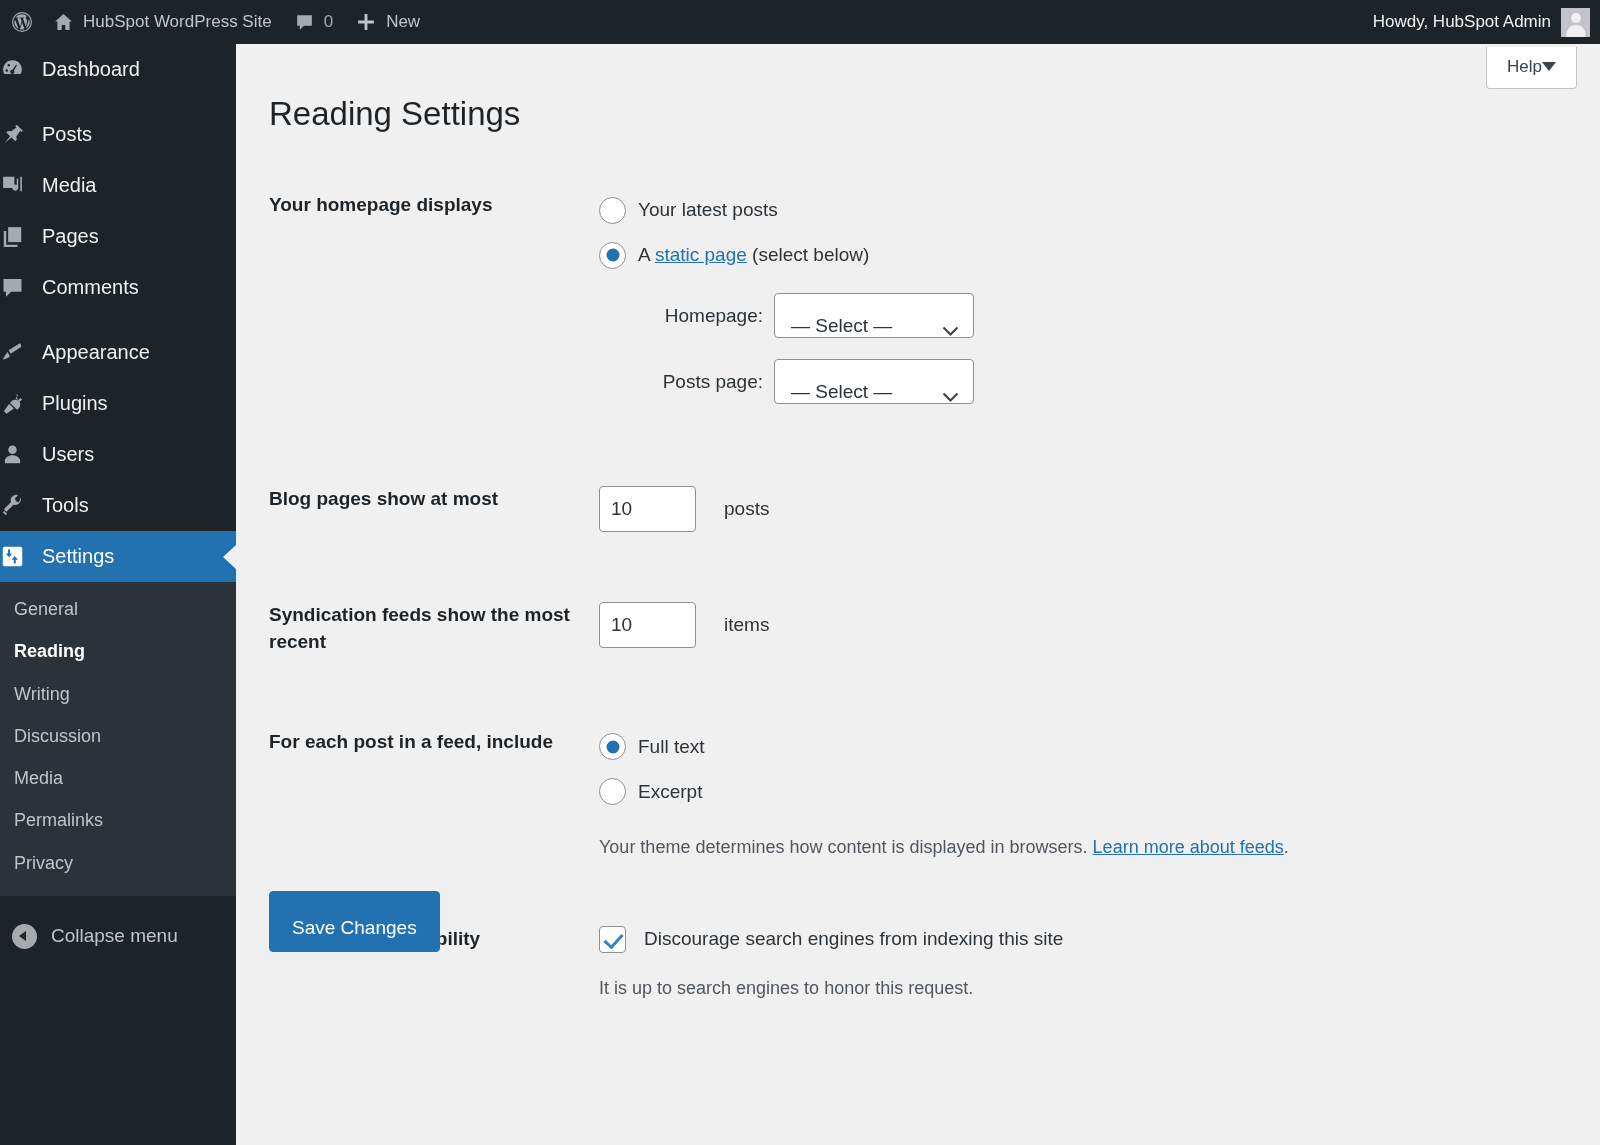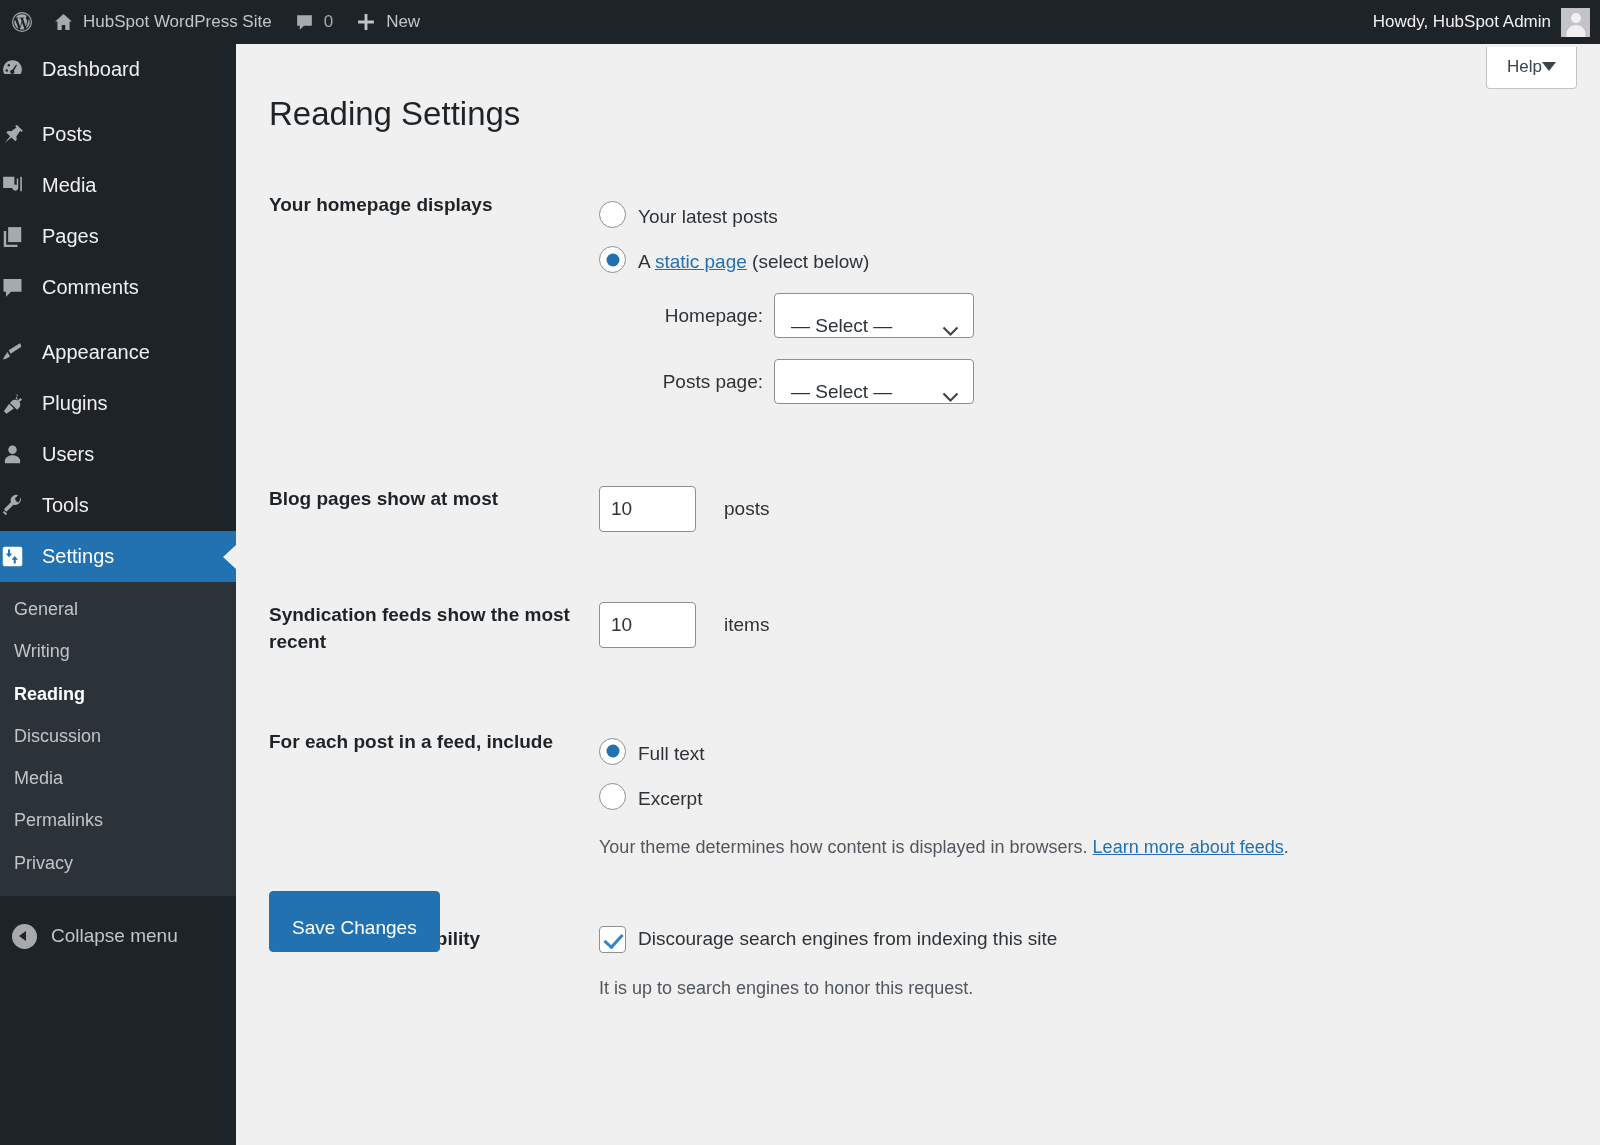--- a/index.html
+++ b/index.html
@@ -131,21 +131,21 @@
   .form-table { position: absolute; left: 33px; top: 128px; width: 1300px; }
   .row { display: flex; align-items: flex-start; }
   .th {
     width: 330px; min-width: 330px;
     font-size: 19px; font-weight: bold; color: #1d2327;
     line-height: 1.42;
     padding-top: 20px;
   }
   .td { flex: 1; padding-top: 20px; }
 
-  .radio-line { display: flex; align-items: flex-end; gap: 12px; height: 36px; }
+  .radio-line { display: flex; align-items: center; gap: 12px; height: 36px; }
   .radio-line + .radio-line { margin-top: 9px; }
   .radio {
     width: 27px; height: 27px; min-width: 27px;
     border: 1px solid #8c8f94; background: #fff;
     border-radius: 50%; position: relative;
   }
   .radio.checked::after {
     content: ""; position: absolute; left: 50%; top: 50%;
     width: 13px; height: 13px; border-radius: 50%;
     background: #2271b1; transform: translate(-50%, -50%);
@@ -177,21 +177,21 @@
     background: #fff; border: 1px solid #8c8f94;
     border-radius: 4px;
     font-size: 19px; color: #2c3338;
     display: flex; align-items: center;
     padding-left: 11px;
   }
   .unit { font-size: 19px; color: #2c3338; }
 
   .desc { font-size: 18px; color: #50575e; line-height: 1.5; }
 
-  .check-line { display: flex; align-items: center; gap: 12px; }
+  .check-line { display: flex; align-items: center; gap: 18px; }
   .checkbox {
     width: 27px; height: 27px; min-width: 27px;
     border: 1px solid #8c8f94; background: #fff;
     border-radius: 4px; position: relative;
   }
   .checkbox.checked::after {
     content: ""; position: absolute;
     left: 8px; top: 3px;
     width: 8px; height: 15px;
     border: solid #3582c4;
@@ -354,22 +354,22 @@
         <rect x="2.2" y="2.2" width="15.6" height="15.6" rx="1.6" fill="#fff"></rect>
         <path d="M6.4 4.4v3.1H4.6l2.6 3 2.6-3H8v-3.1H6.4z" fill="#2271b1"></path>
         <path d="M12.6 15.6v-3.1h1.8l-2.6-3-2.6 3H11v3.1h1.6z" fill="#2271b1"></path>
       </svg>
     </span>
     <span class="mi-label">Settings</span>
   </div>
 
   <div class="submenu">
     <a class="submenu-item">General</a>
+    <a class="submenu-item active">Reading</a>
     <a class="submenu-item">Writing</a>
-    <a class="submenu-item active">Reading</a>
     <a class="submenu-item">Discussion</a>
     <a class="submenu-item">Media</a>
     <a class="submenu-item">Permalinks</a>
     <a class="submenu-item">Privacy</a>
   </div>
 
   <div class="collapse">
     <span class="cm-icon"></span>
     <span>Collapse menu</span>
   </div>

